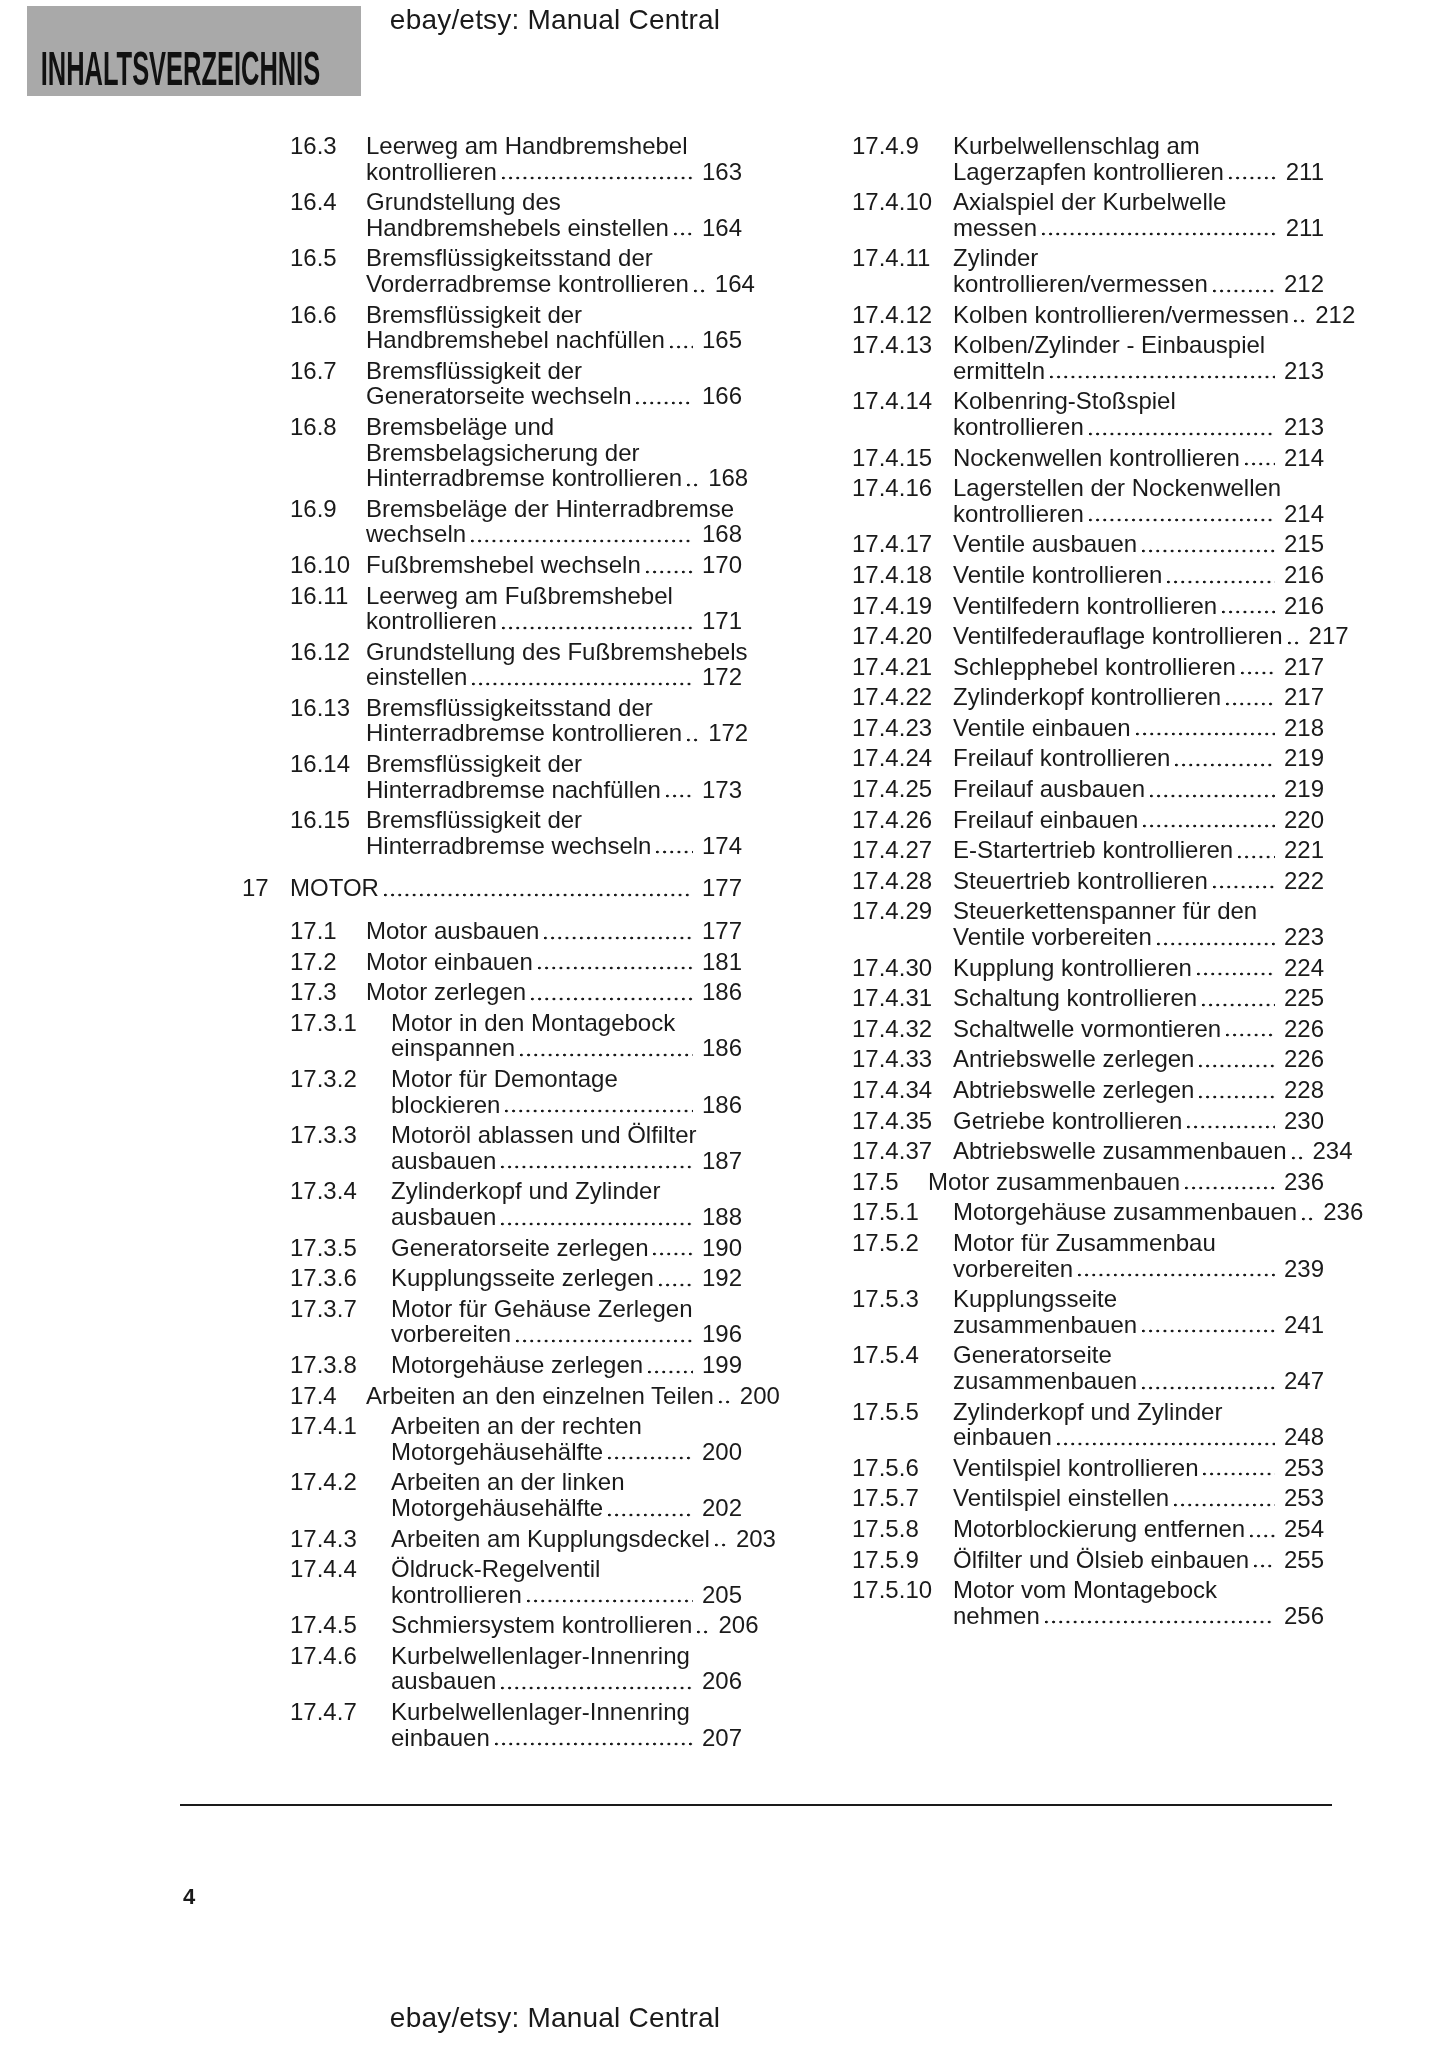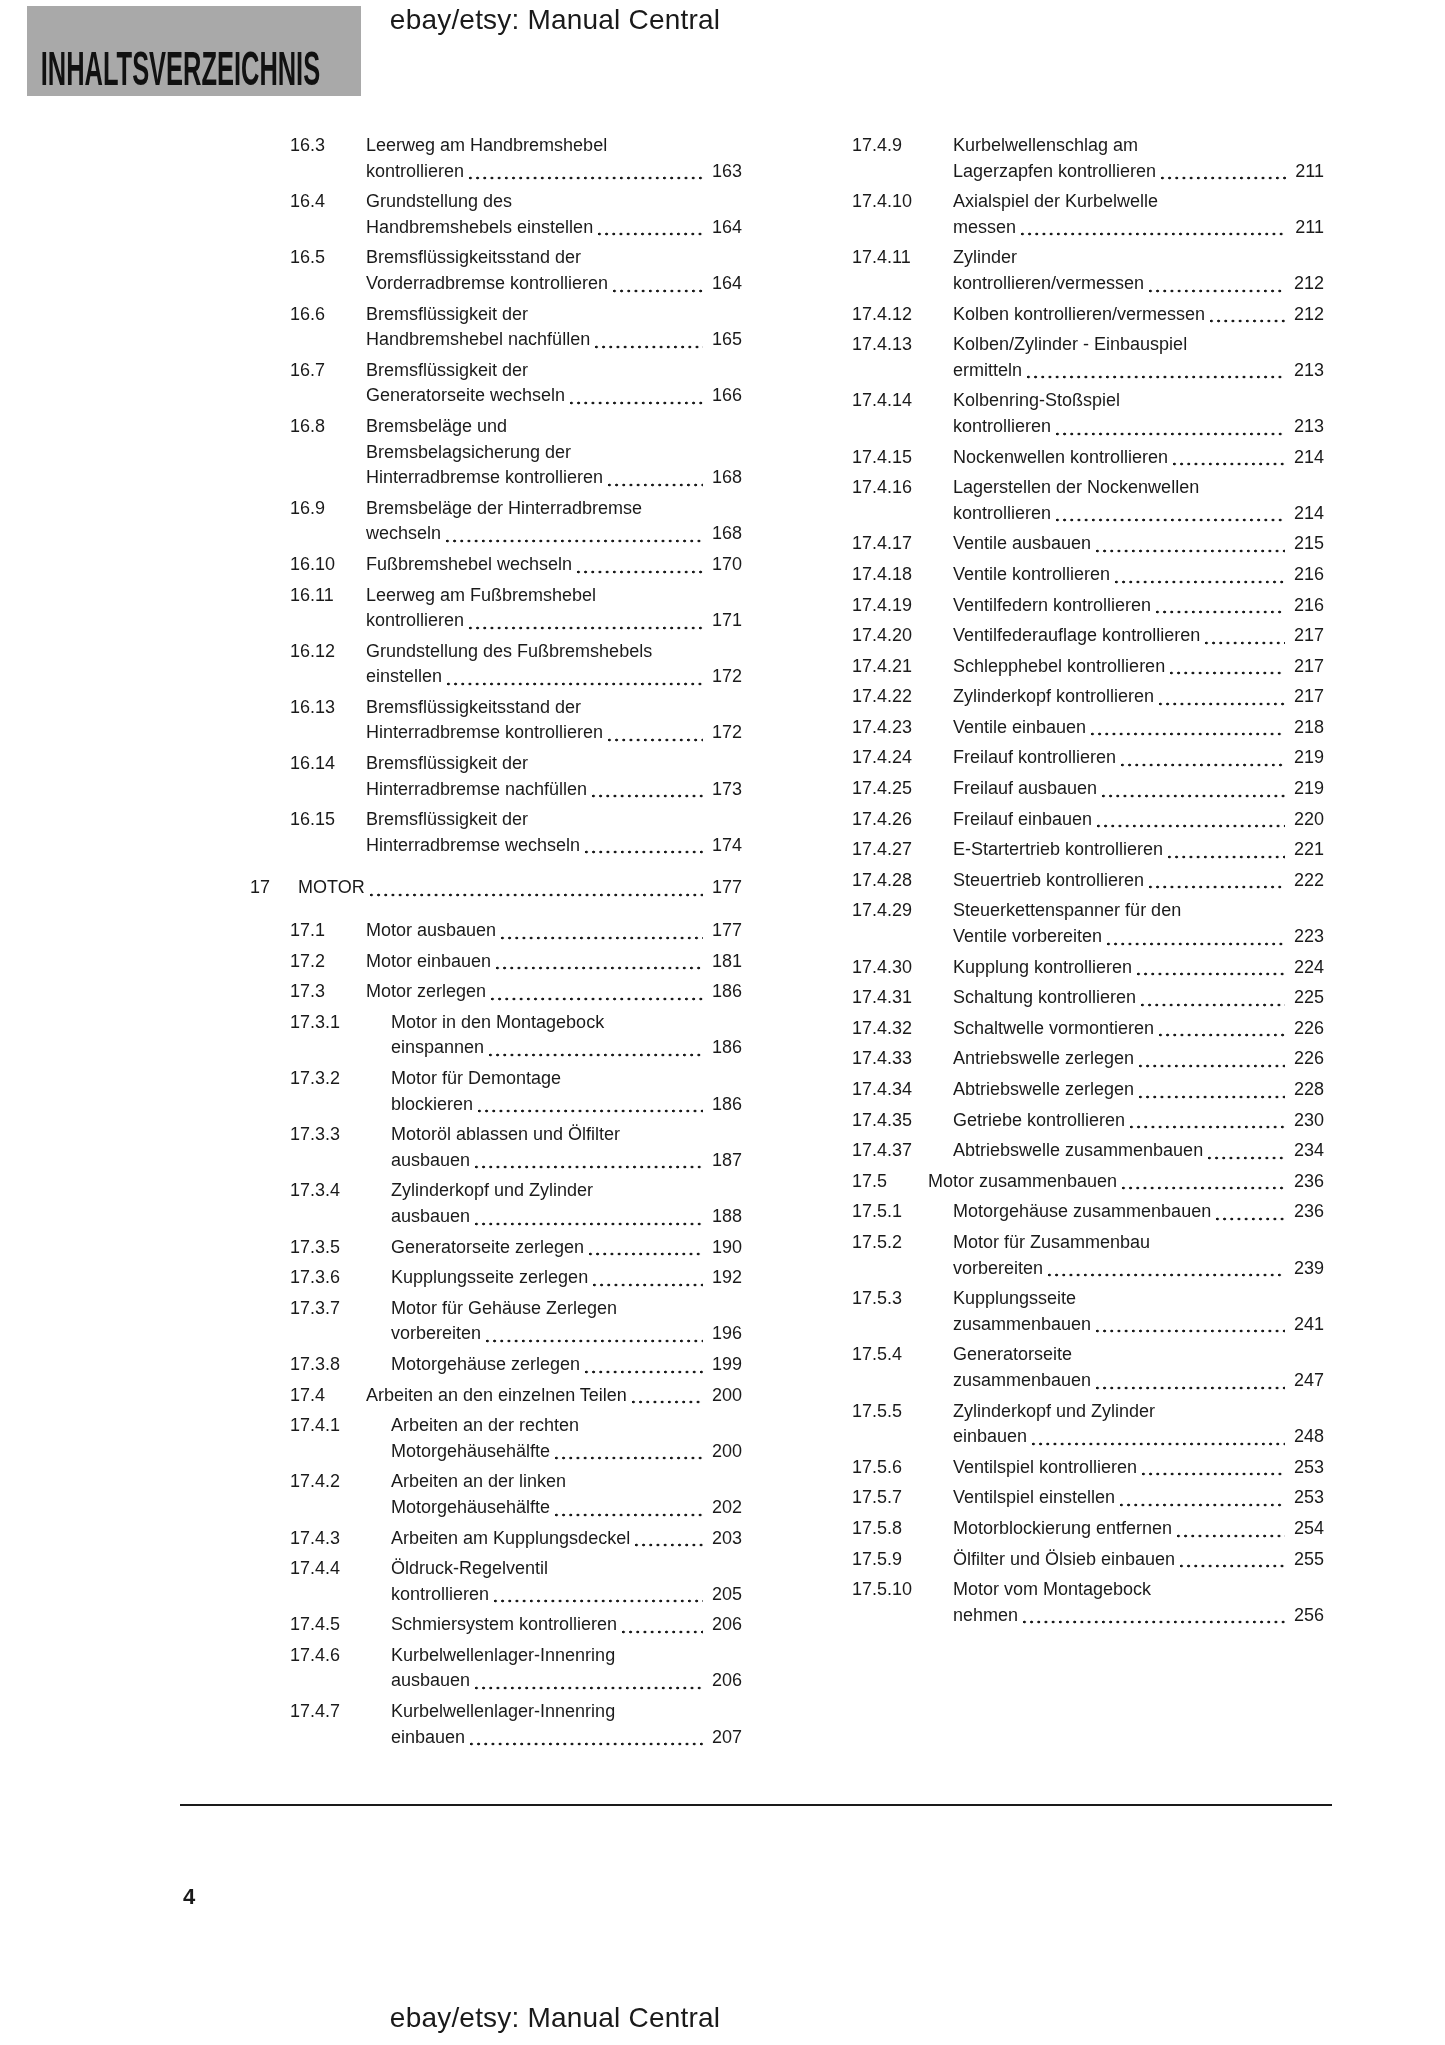--- a/index.html
+++ b/index.html
@@ -17,27 +17,27 @@
   .header-box{
     position:absolute;left:27px;top:6px;width:334px;height:90px;
     background:#a9a9a9;display:flex;align-items:flex-end;
   }
   .header-box .hb-label{
     font-weight:bold;font-size:48px;white-space:nowrap;
     transform:scaleX(0.53);transform-origin:left center;
     padding-left:26px;letter-spacing:0px;color:#111;
   }
   .toc-col{
-    position:absolute;top:133px;font-size:18px;line-height:25.6px;
+    position:absolute;top:133px;font-size:24px;line-height:25.6px;
   }
   .toc-col.left{left:242px;width:500px;}
   .toc-col.right{left:804px;width:520px;}
   .entry{display:flex;margin-bottom:5px;}
   .entry .num{flex:none;white-space:nowrap;}
-  .lvl1 .num{width:48px;margin-left:8px;}
+  .lvl1 .num{width:48px;}
   .lvl1{margin-top:17px;margin-bottom:17px;}
   .lvl2{padding-left:48px;}
   .lvl2 .num{width:76px;}
   .lvl3{padding-left:48px;}
   .lvl3 .num{width:101px;}
   .content{flex:1;min-width:0;}
   .line{white-space:nowrap;}
   .lastline{display:flex;}
   .lastline .lt{white-space:nowrap;}
   .leader{

